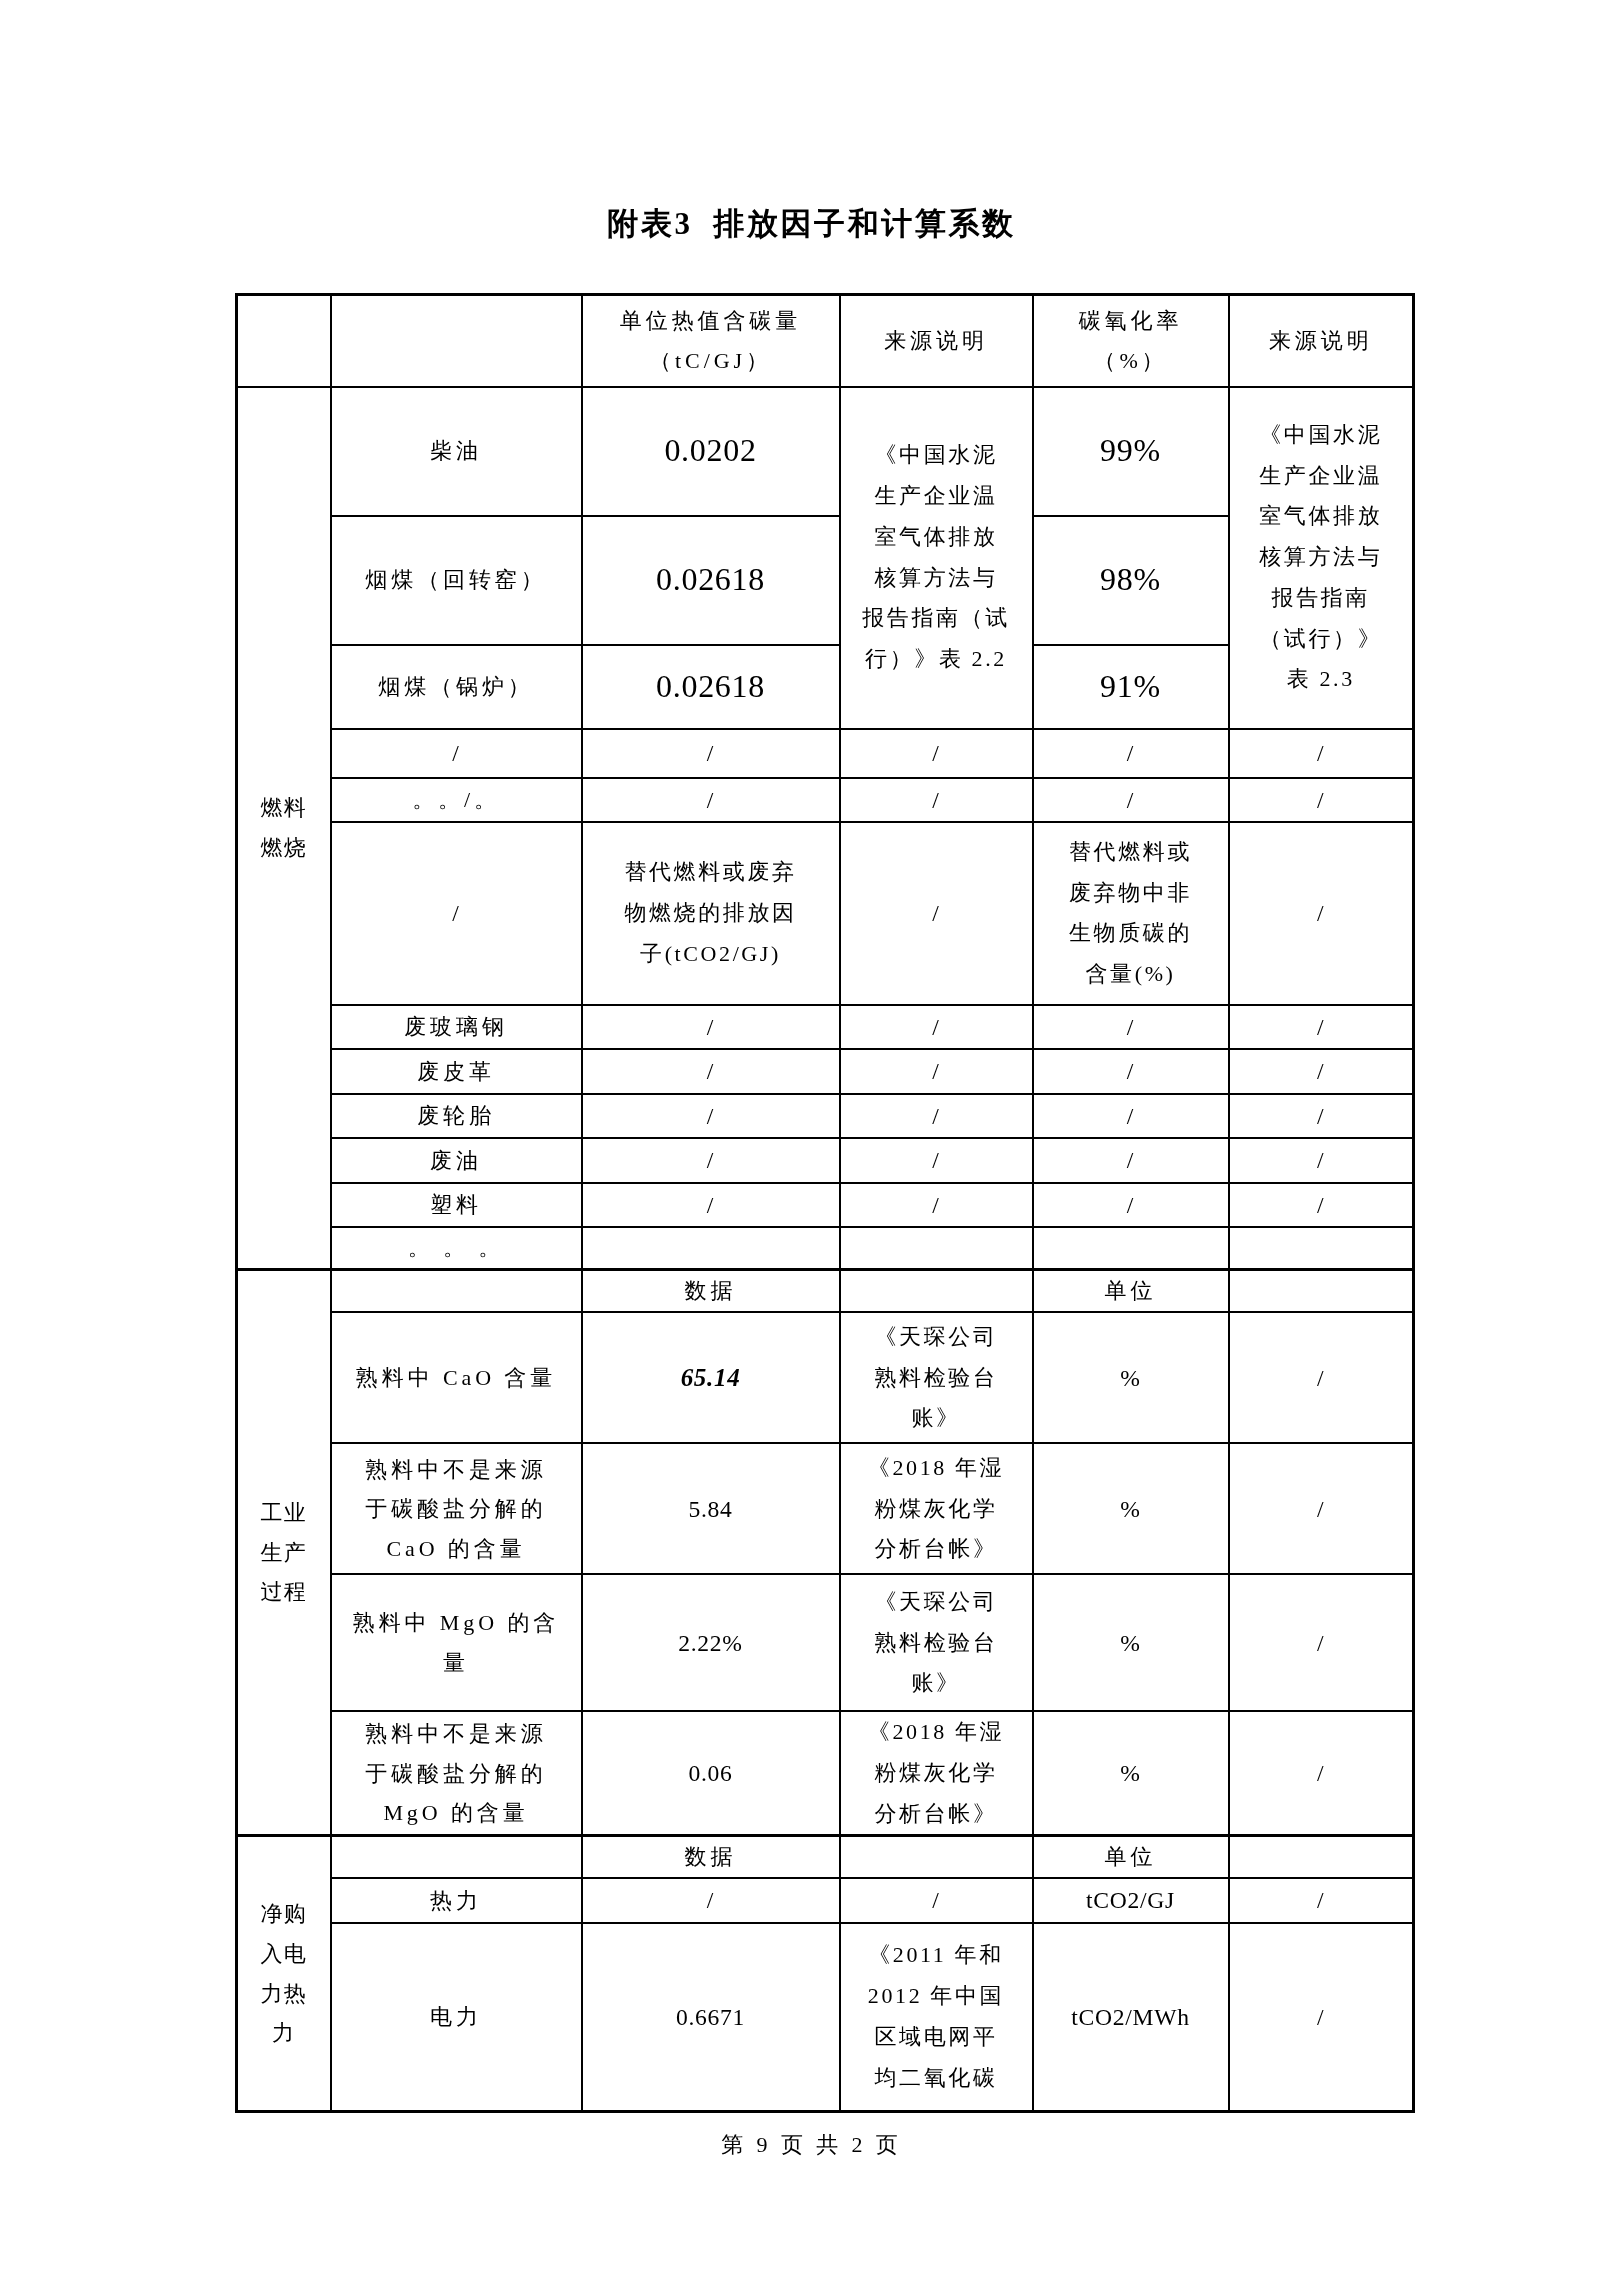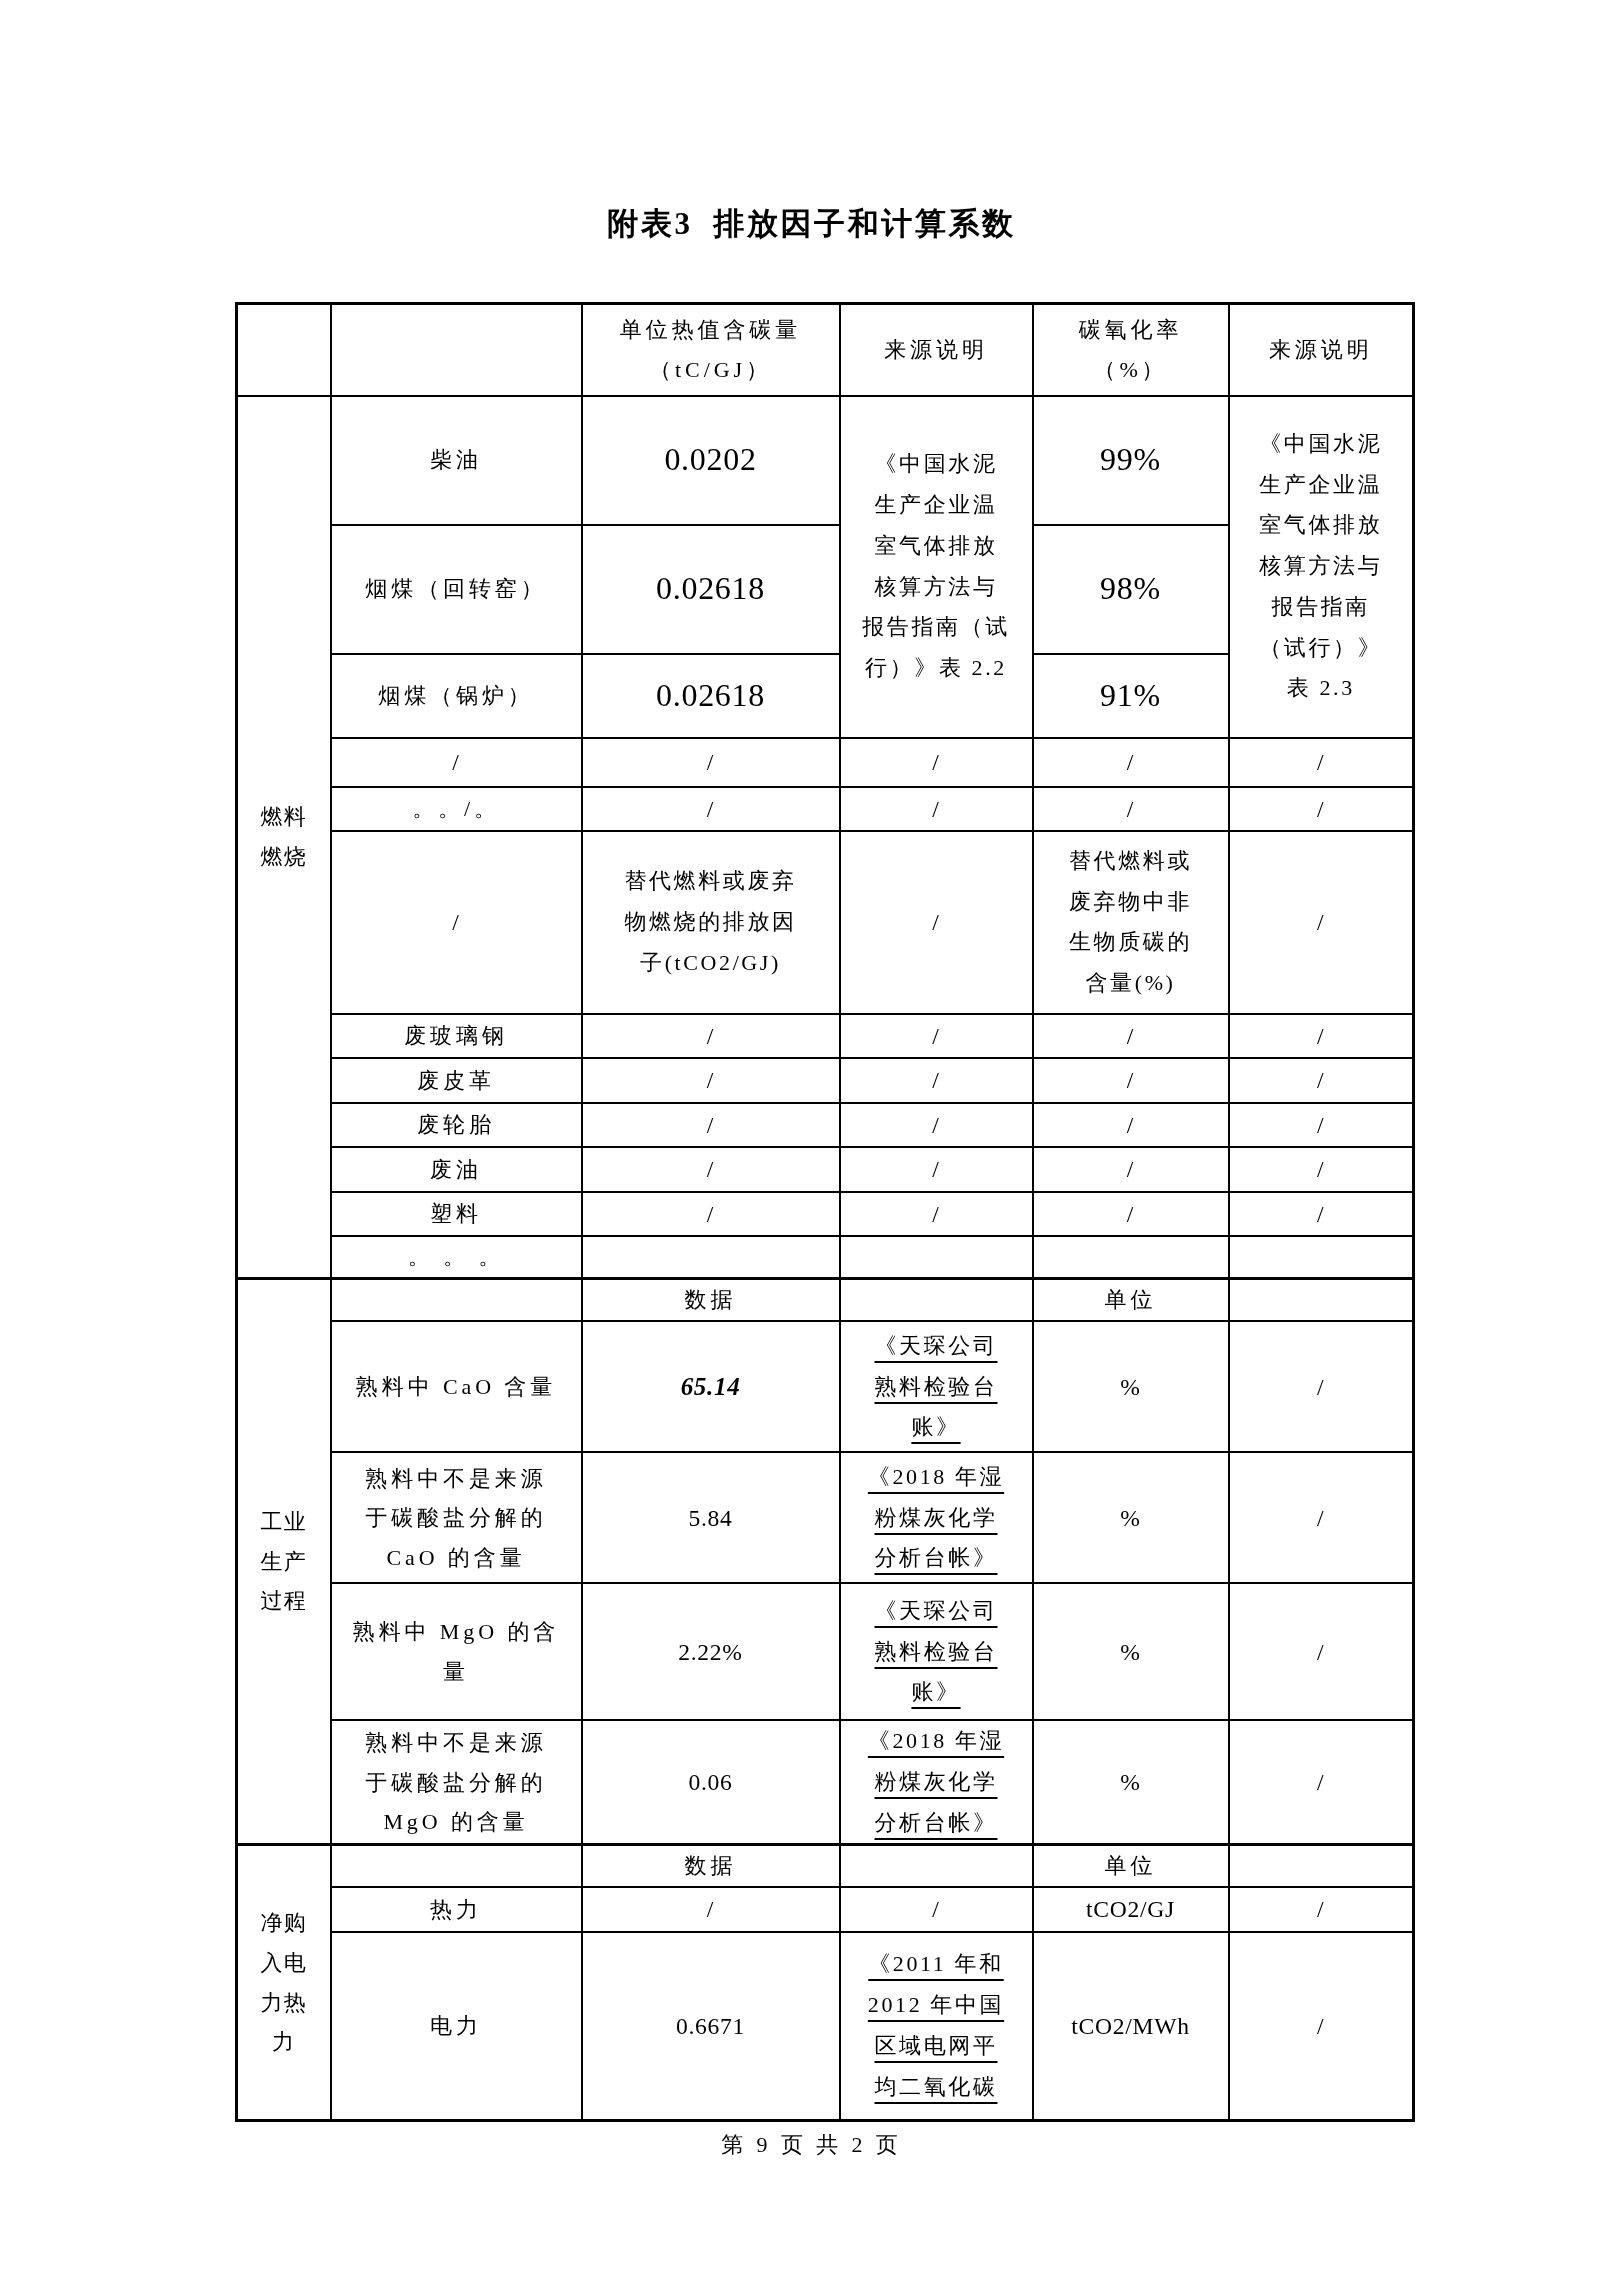--- a/index.html
+++ b/index.html
@@ -15,21 +15,21 @@
     position:absolute;
     left:0;top:203px;width:100%;
     text-align:center;
     font-size:31px;font-weight:bold;
     letter-spacing:2.6px;
     white-space:pre;
     font-family:Liberation Serif, serif;
   }
   table.main{
     position:absolute;
-    left:235px;top:302px;
+    left:235px;top:293px;
     width:1177px;
     border-collapse:collapse;
     table-layout:fixed;
   }
   td{
     border:2px solid #000;
     text-align:center;
     vertical-align:middle;
     font-size:22px;
     letter-spacing:3.9px;
@@ -37,21 +37,21 @@
     white-space:pre-line;
     padding:0 5.2px;
     overflow:hidden;
   }
   table.main{border:3.9px solid #000;}
   tr.section-start td{border-top:3.9px solid #000;}
   td.num{font-family:Liberation Serif, serif;font-size:32px;letter-spacing:0.7px;}
   td.snum{font-size:23.6px;letter-spacing:0.7px;}
   td.bignum{font-size:25px;font-weight:bold;letter-spacing:0.7px;font-style:italic;}
   td.cite{line-height:1.85;font-size:22px;letter-spacing:2.6px;}
-  td.u{text-decoration:underline;text-decoration-thickness:2px;text-underline-offset:7.9px;}
+  td.u{text-decoration-thickness:2px;text-underline-offset:7.9px;}
   td.group{letter-spacing:1.3px;margin-left:32px;}
   .page-footer{
     position:absolute;
     left:0;top:2130px;width:100%;
     text-align:center;
     font-size:22px;
     letter-spacing:3.9px;
   }
 </style>
 </head>

